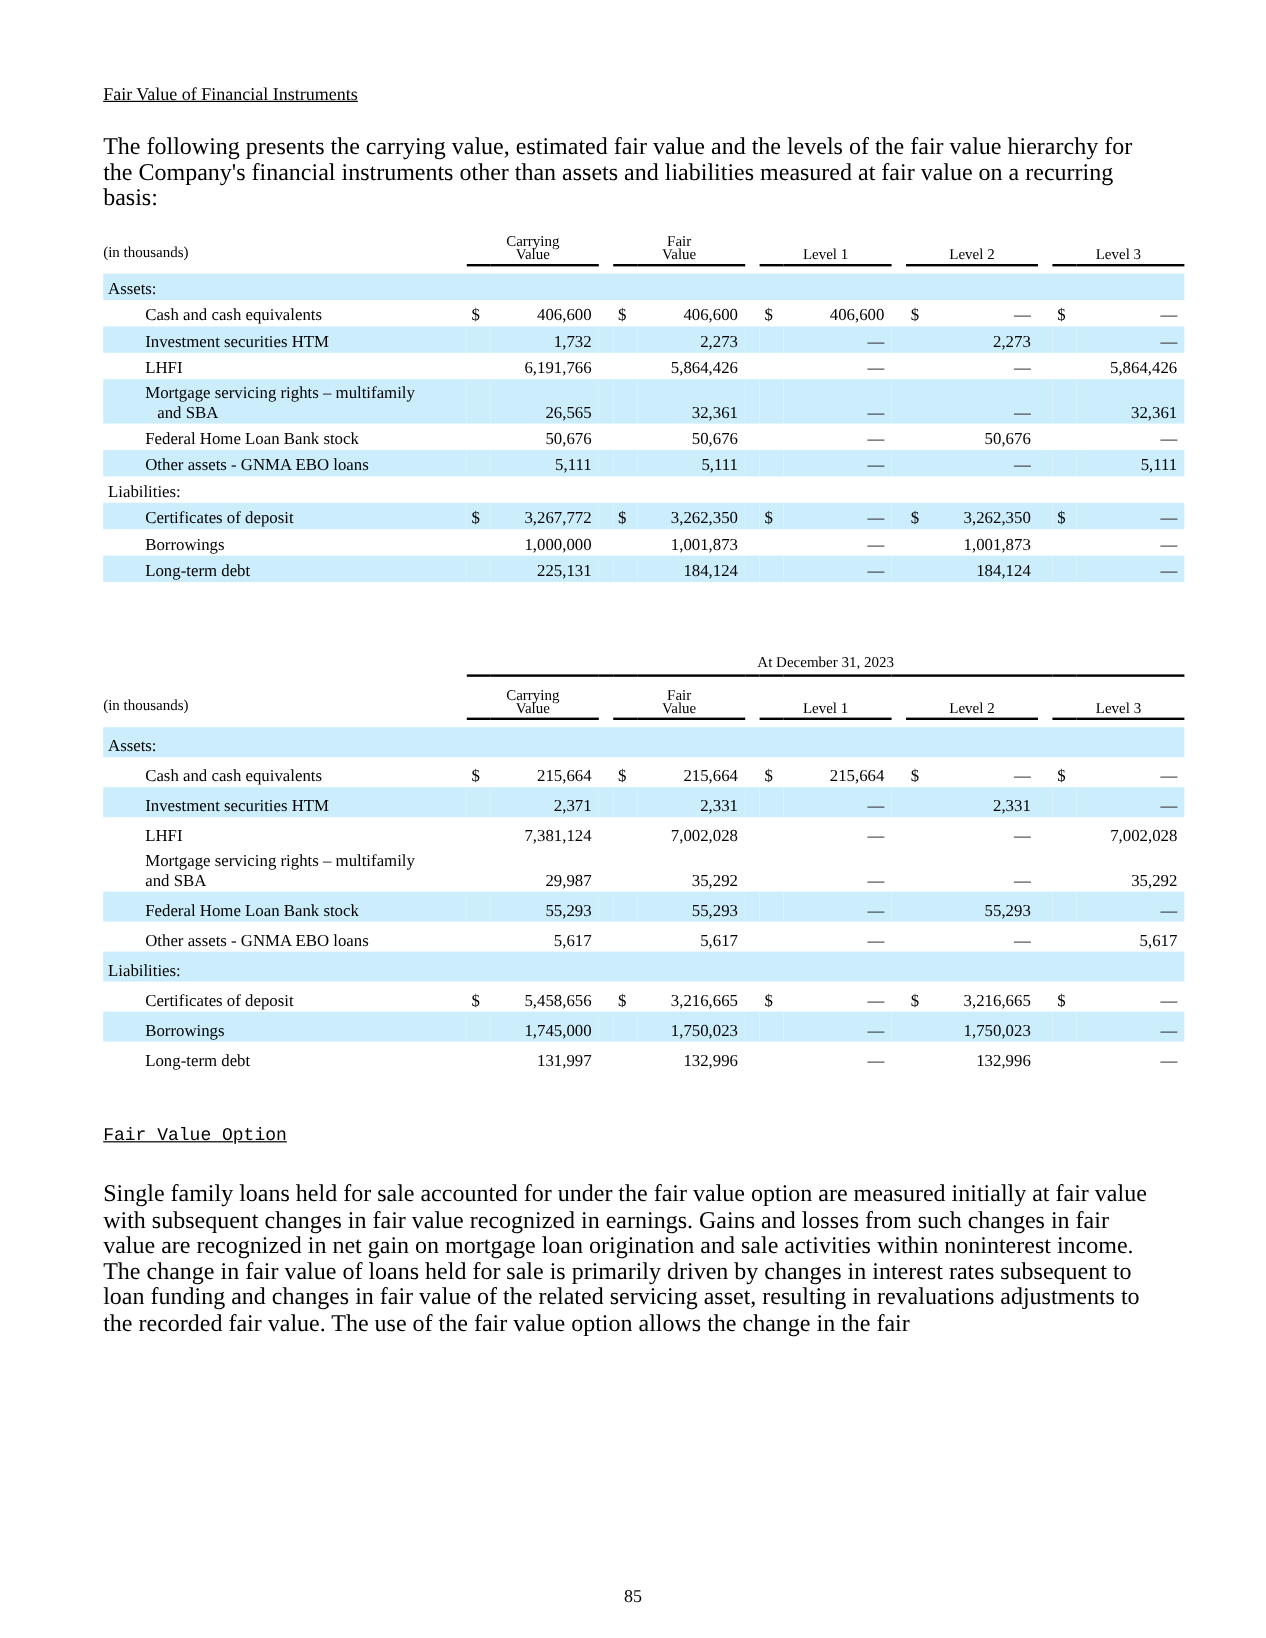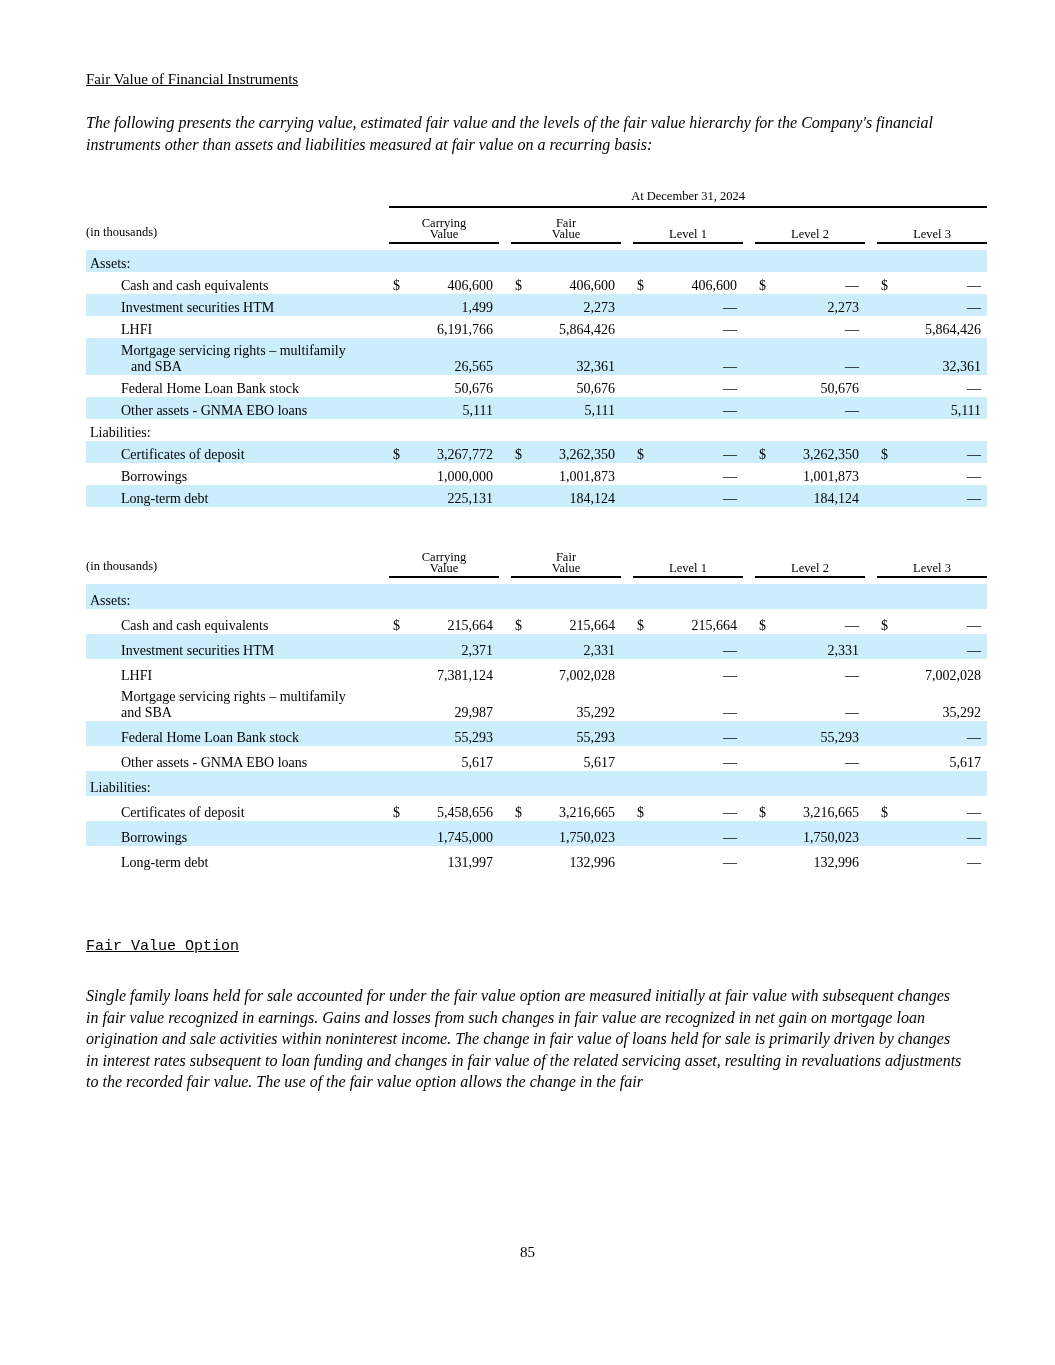--- a/index.html
+++ b/index.html
@@ -1,32 +1,32 @@
 <!DOCTYPE html>
 <html><head>
 <meta charset="utf-8">
 <style>
   html, body { margin:0; padding:0; background:#fff; }
   body { width:1055px; height:1365px; position:relative; font-family:"Liberation Serif", serif; color:#000; }
   .page { position:absolute; left:86px; top:0; width:880px; }
   .h-under { position:absolute; left:0; font-size:15px; text-decoration:underline; }
-  .para { position:absolute; left:0; width:880px; font-size:16px; line-height:21.6px;font-style:italic; }
+  .para { position:absolute; left:0; width:880px; font-size:20px; line-height:21.6px; }
   table.fv { position:absolute; left:0; width:879px; border-collapse:collapse; font-size:14px; table-layout:fixed; }
   table.fv td { padding:0; height:22px; vertical-align:bottom; white-space:nowrap; }
   .period { text-align:center; font-size:12.5px; border-bottom:2px solid #000; height:18px !important; padding-bottom:2px !important; }
   .colh { text-align:center; font-size:12.5px; line-height:11px; border-bottom:2px solid #000; padding-bottom:2px !important; }
   .unit { font-size:12.5px; vertical-align:bottom; padding-bottom:3px !important; }
   .gap { width:12px; }
   .shade td { background:#cceefc; }
   .sect { padding-left:4px !important;margin-left:28px; }
   .lbl { padding-left:35px !important; }
   .lbl2 { padding-left:35px !important; line-height:16px; }
   .dol { text-align:left; padding-left:4px !important; }
   .num { text-align:right; padding-right:6px !important; }
-  .page-num { position:absolute; left:0; width:1055px; top:1244px; text-align:center; font-size:15px; }
+  .page-num { position:absolute; left:0; width:1055px; top:1323px; text-align:center; font-size:15px; }
 </style>
 </head>
 <body>
 
 <div class="page">
 
   <div class="h-under" style="top:71px;text-decoration:underline;">Fair Value of Financial Instruments</div>
   <div class="para" style="top:112px;">The following presents the carrying value, estimated fair value and the levels of the fair value hierarchy for the Company's financial instruments other than assets and liabilities measured at fair value on a recurring basis:</div>
 
   <table class="fv" style="top:185px;">
@@ -41,24 +41,20 @@
       <col style="width:20px">
         <col style="width:90px">
         <col class="gap">
       <col style="width:20px">
         <col style="width:90px">
         <col class="gap">
       <col style="width:20px">
         <col style="width:90px">
     </colgroup>
     <tbody>
-        <tr>
-      <td></td>
-      <td colspan="14" class="period">At December 31, 2024</td>
-    </tr>
     <tr style="height:36px">
       <td class="unit">(in thousands)</td>
       <td colspan="2" class="colh"><span>Carrying</span><br><span>Value</span></td>
           <td></td>
       <td colspan="2" class="colh"><span>Fair</span><br><span>Value</span></td>
           <td></td>
       <td colspan="2" class="colh">Level 1</td>
           <td></td>
       <td colspan="2" class="colh">Level 2</td>
           <td></td>
@@ -84,21 +80,21 @@
           <td></td>
       <td class="dol">$</td>
           <td class="num">—</td>
           <td></td>
       <td class="dol">$</td>
           <td class="num">—</td>
     </tr>
     <tr class="shade">
       <td class="lbl">Investment securities HTM</td>
       <td></td>
-          <td class="num">1,499</td>
+          <td class="num">1,732</td>
           <td></td>
       <td></td>
           <td class="num">2,273</td>
           <td></td>
       <td></td>
           <td class="num">—</td>
           <td></td>
       <td></td>
           <td class="num">2,273</td>
           <td></td>
@@ -242,20 +238,24 @@
       <col style="width:20px">
         <col style="width:90px">
         <col class="gap">
       <col style="width:20px">
         <col style="width:90px">
         <col class="gap">
       <col style="width:20px">
         <col style="width:90px">
     </colgroup>
     <tbody>
+        <tr>
+      <td></td>
+      <td colspan="14" class="period">At December 31, 2023</td>
+    </tr>
     <tr style="height:36px">
       <td class="unit">(in thousands)</td>
       <td colspan="2" class="colh"><span>Carrying</span><br><span>Value</span></td>
           <td></td>
       <td colspan="2" class="colh"><span>Fair</span><br><span>Value</span></td>
           <td></td>
       <td colspan="2" class="colh">Level 1</td>
           <td></td>
       <td colspan="2" class="colh">Level 2</td>
           <td></td>

